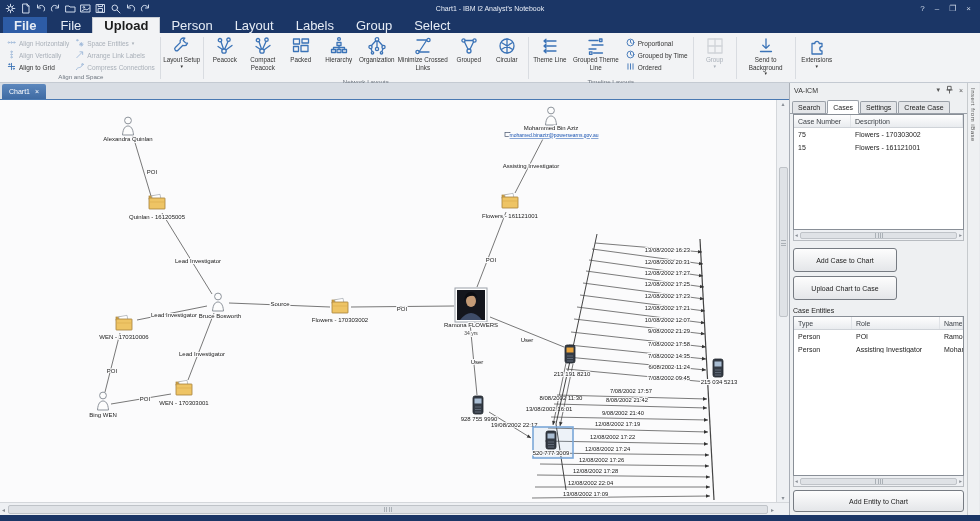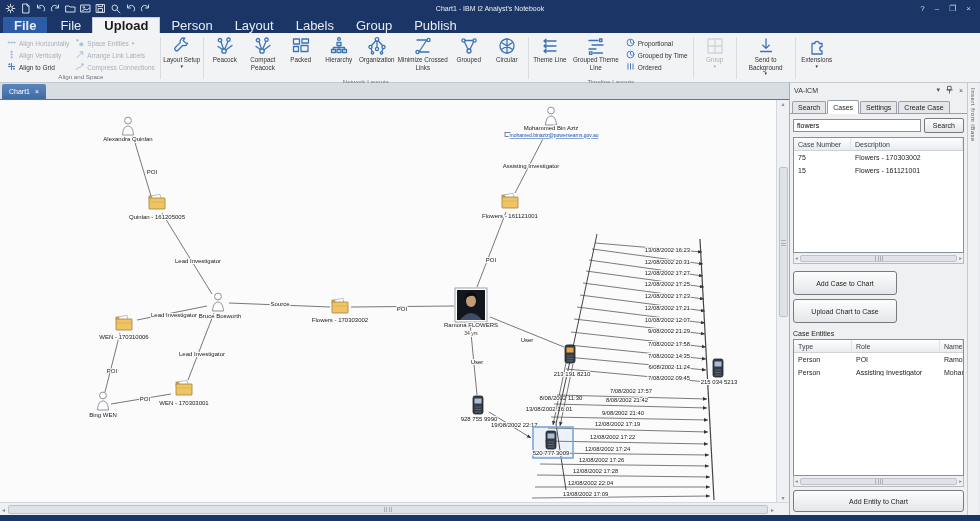--- a/index.html
+++ b/index.html
@@ -178,21 +178,21 @@
 </div>
 
 <div class="tabsrow" id="ribbontabs">
     <div class="rtab file">File</div>
     <div class="rtab">File</div>
     <div class="rtab active">Upload</div>
     <div class="rtab">Person</div>
     <div class="rtab">Layout</div>
     <div class="rtab">Labels</div>
     <div class="rtab">Group</div>
-    <div class="rtab">Publish</div>
+    <div class="rtab">Select</div>
   </div>
 
 <div class="ribbon">
   <div class="rgroup">
     <div class="content">
       <div class="smallcol" id="as-col1">
           <div class="sitem disabled">
             <span><svg width="9" height="9" viewBox="0 0 10 10">
                 <g fill="none" stroke="#3b73b7" stroke-width="1" stroke-linecap="round" stroke-linejoin="round">
                   <circle cx="2" cy="5" r=".8"></circle>
@@ -816,24 +816,20 @@
             </svg></span>
         <span>×</span>
       </span>
     </div>
     <div class="ptabs" id="ptabs">
         <div class="ptab">Search</div>
         <div class="ptab active">Cases</div>
         <div class="ptab">Settings</div>
         <div class="ptab">Create Case</div>
       </div>
-    <div class="searchrow">
-      <input class="searchinput" value="flowers" style="">
-      <button class="pbtn">Search</button>
-    </div>
     <div class="ptable cases-table">
       <div class="thead" id="cases-head">
           <div class="thcell c-num">Case Number</div>
           <div class="thcell c-desc">Description</div>
         </div>
       <div id="cases-body">
           <div class="trow">
             <div class="tcell c-num">75</div>
             <div class="tcell c-desc">Flowers - 170303002</div>
           </div>

